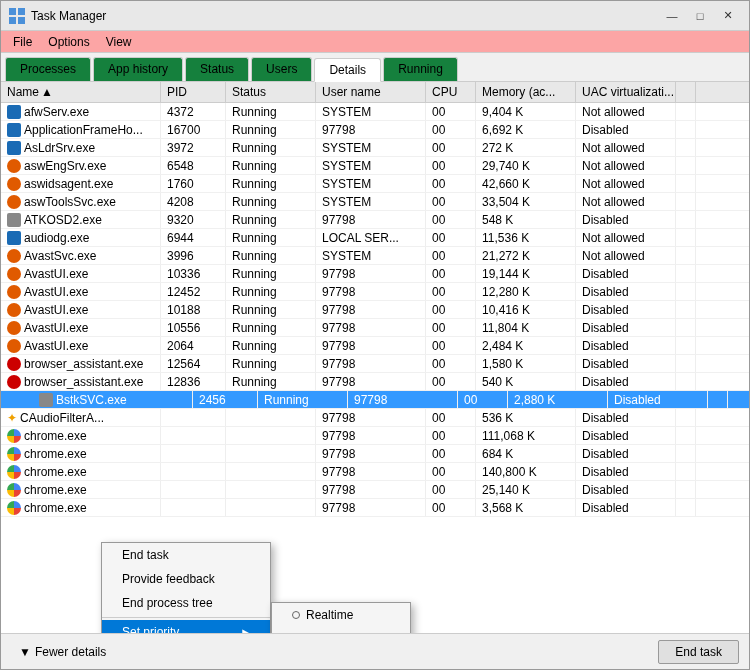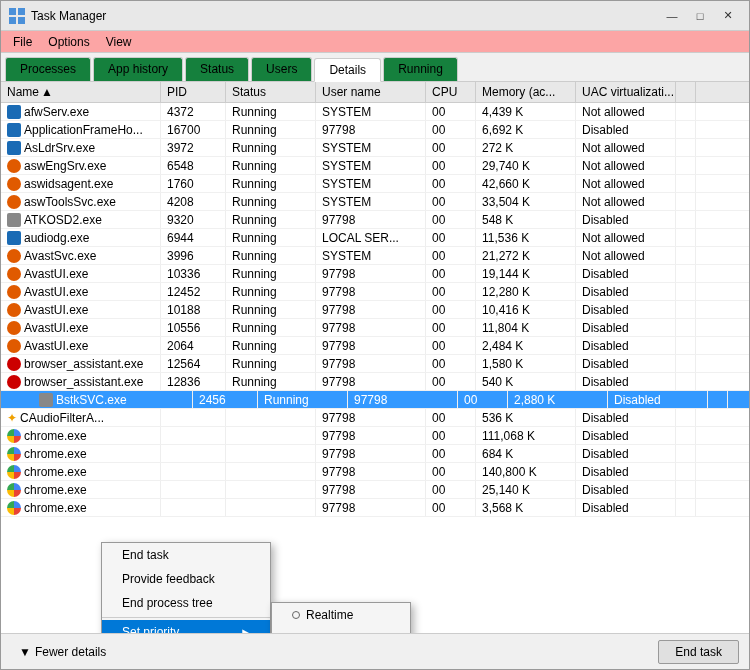--- a/index.html
+++ b/index.html
@@ -280,21 +280,21 @@
     <div class="table-body" id="table-body">
     <div class="table-row">
     <div class="cell">
             <span style="width:14px;height:14px;background:#1a6bb5;border-radius:2px;display:inline-block;margin-right:3px;flex-shrink:0;"></span>
             <span>afwServ.exe</span>
           </div>
     <div class="cell">4372</div>
     <div class="cell">Running</div>
     <div class="cell">SYSTEM</div>
     <div class="cell">00</div>
-    <div class="cell">4,439 K</div>
+    <div class="cell">9,404 K</div>
     <div class="cell">Not allowed</div>
     <div class="cell"></div>
   </div>
         <div class="table-row">
     <div class="cell">
             <span style="width:14px;height:14px;background:#1a6bb5;border-radius:2px;display:inline-block;margin-right:3px;flex-shrink:0;"></span>
             <span>ApplicationFrameHo...</span>
           </div>
     <div class="cell">16700</div>
     <div class="cell">Running</div>

